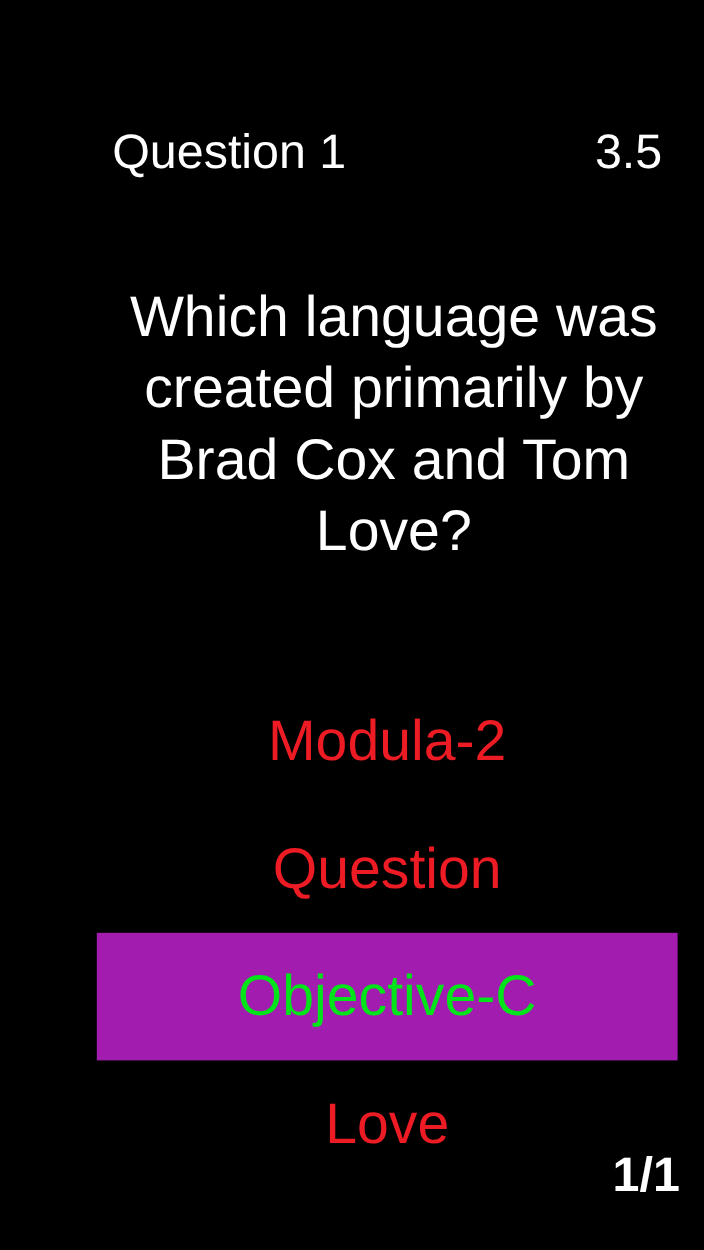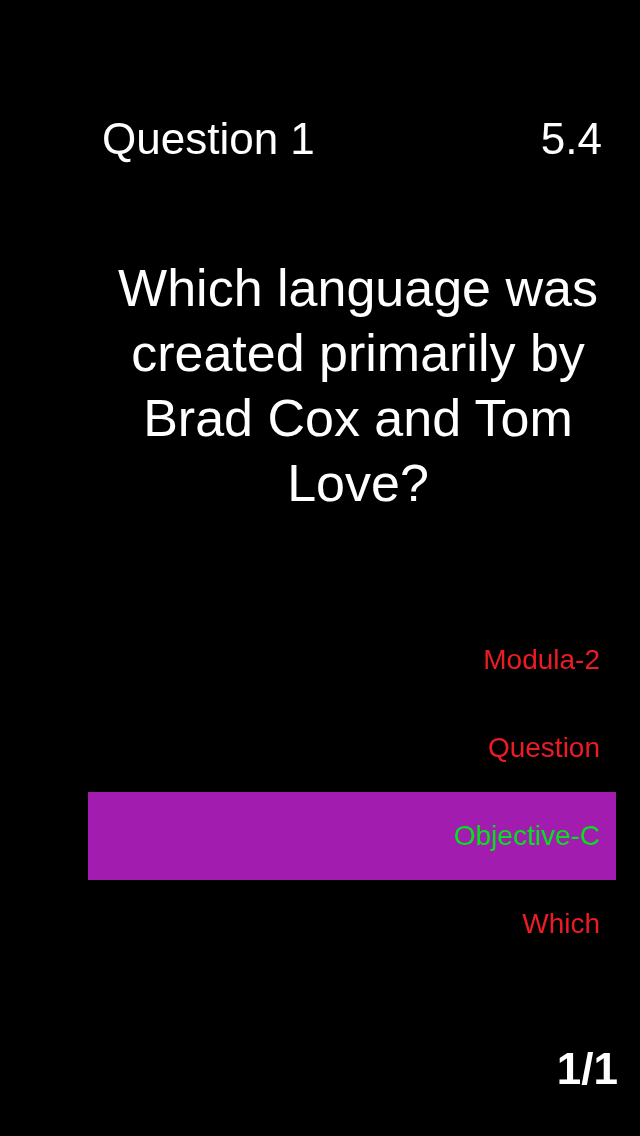--- a/index.html
+++ b/index.html
@@ -32,23 +32,23 @@
       text-align: center;
       padding: 60px 48px 0 60px;
       line-height: 1.25;
     }
     .answers {
       margin-top: 100px;
       display: flex;
       flex-direction: column;
     }
     .answer {
-      font-size: 28px;
+      font-size: 52px;
       font-weight: 300;
-      text-align: right;
+      text-align: center;
       padding: 28px 0;
       margin: 0 40px;
       cursor: pointer;
     }
     .answer.incorrect {
       color: #ed1b24;
     }
     .answer.correct {
       color: #00e51a;
       background-color: #a21caf;
@@ -60,33 +60,33 @@
       color: #ffffff;
       font-size: 44px;
       font-weight: 700;
     }
   </style>
 </head>
 <body>
 
 <div class="header">
   <span>Question  1</span>
-  <span>5.4</span>
+  <span>3.5</span>
 </div>
 
 <div class="question-text">Which language was created primarily by Brad Cox and Tom Love?</div>
 
 <div class="answers">
   <div class="answer incorrect">
     <span>Modula-2</span>
   </div>
   <div class="answer incorrect">
     <span>Question</span>
   </div>
   <div class="answer correct">
     <span>Objective-C</span>
   </div>
   <div class="answer incorrect">
-    <span>Which</span>
+    <span>Love</span>
   </div>
 </div>
 
 <div class="score">1/1</div>
 
 </body></html>

